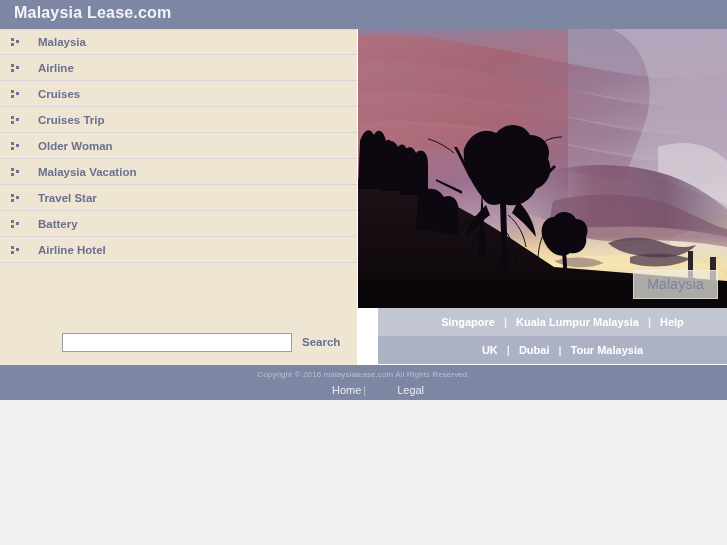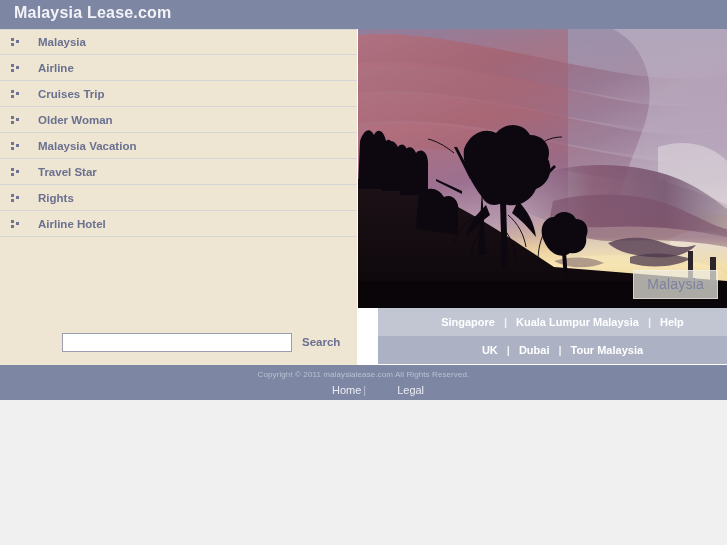--- a/index.html
+++ b/index.html
@@ -230,20 +230,28 @@
             <i class="b3"></i>
           </span>
           <span class="nav-label">Airline</span>
         </li>
         <li class="nav-item">
           <span class="bullet-icon">
             <i class="b1"></i>
             <i class="b2"></i>
             <i class="b3"></i>
           </span>
+          <span class="nav-label">Cruises</span>
+        </li>
+        <li class="nav-item">
+          <span class="bullet-icon">
+            <i class="b1"></i>
+            <i class="b2"></i>
+            <i class="b3"></i>
+          </span>
           <span class="nav-label">Cruises Trip</span>
         </li>
         <li class="nav-item">
           <span class="bullet-icon">
             <i class="b1"></i>
             <i class="b2"></i>
             <i class="b3"></i>
           </span>
           <span class="nav-label">Older Woman</span>
         </li>
@@ -262,21 +270,21 @@
             <i class="b3"></i>
           </span>
           <span class="nav-label">Travel Star</span>
         </li>
         <li class="nav-item">
           <span class="bullet-icon">
             <i class="b1"></i>
             <i class="b2"></i>
             <i class="b3"></i>
           </span>
-          <span class="nav-label">Rights</span>
+          <span class="nav-label">Battery</span>
         </li>
         <li class="nav-item">
           <span class="bullet-icon">
             <i class="b1"></i>
             <i class="b2"></i>
             <i class="b3"></i>
           </span>
           <span class="nav-label">Airline Hotel</span>
         </li>
       </ul>
@@ -407,18 +415,18 @@
     </div>
   <div class="linkbar linkbar-2" id="linkbar-1">
       <a href="#">UK</a>
       <span class="sep">|</span>
       <a href="#">Dubai</a>
       <span class="sep">|</span>
       <a href="#">Tour Malaysia</a>
     </div>
 
   <div class="footer">
-    <div class="footer-copy">Copyright © 2011 malaysialease.com All Rights Reserved.</div>
+    <div class="footer-copy">Copyright © 2016 malaysialease.com All Rights Reserved.</div>
     <div class="footer-links" id="footer-links"><a href="#">Home</a><span class="sep">|</span><a href="#">Legal</a></div>
   </div>
 
   <div class="page-bottom"></div>
 </div>
 
 </body></html>

